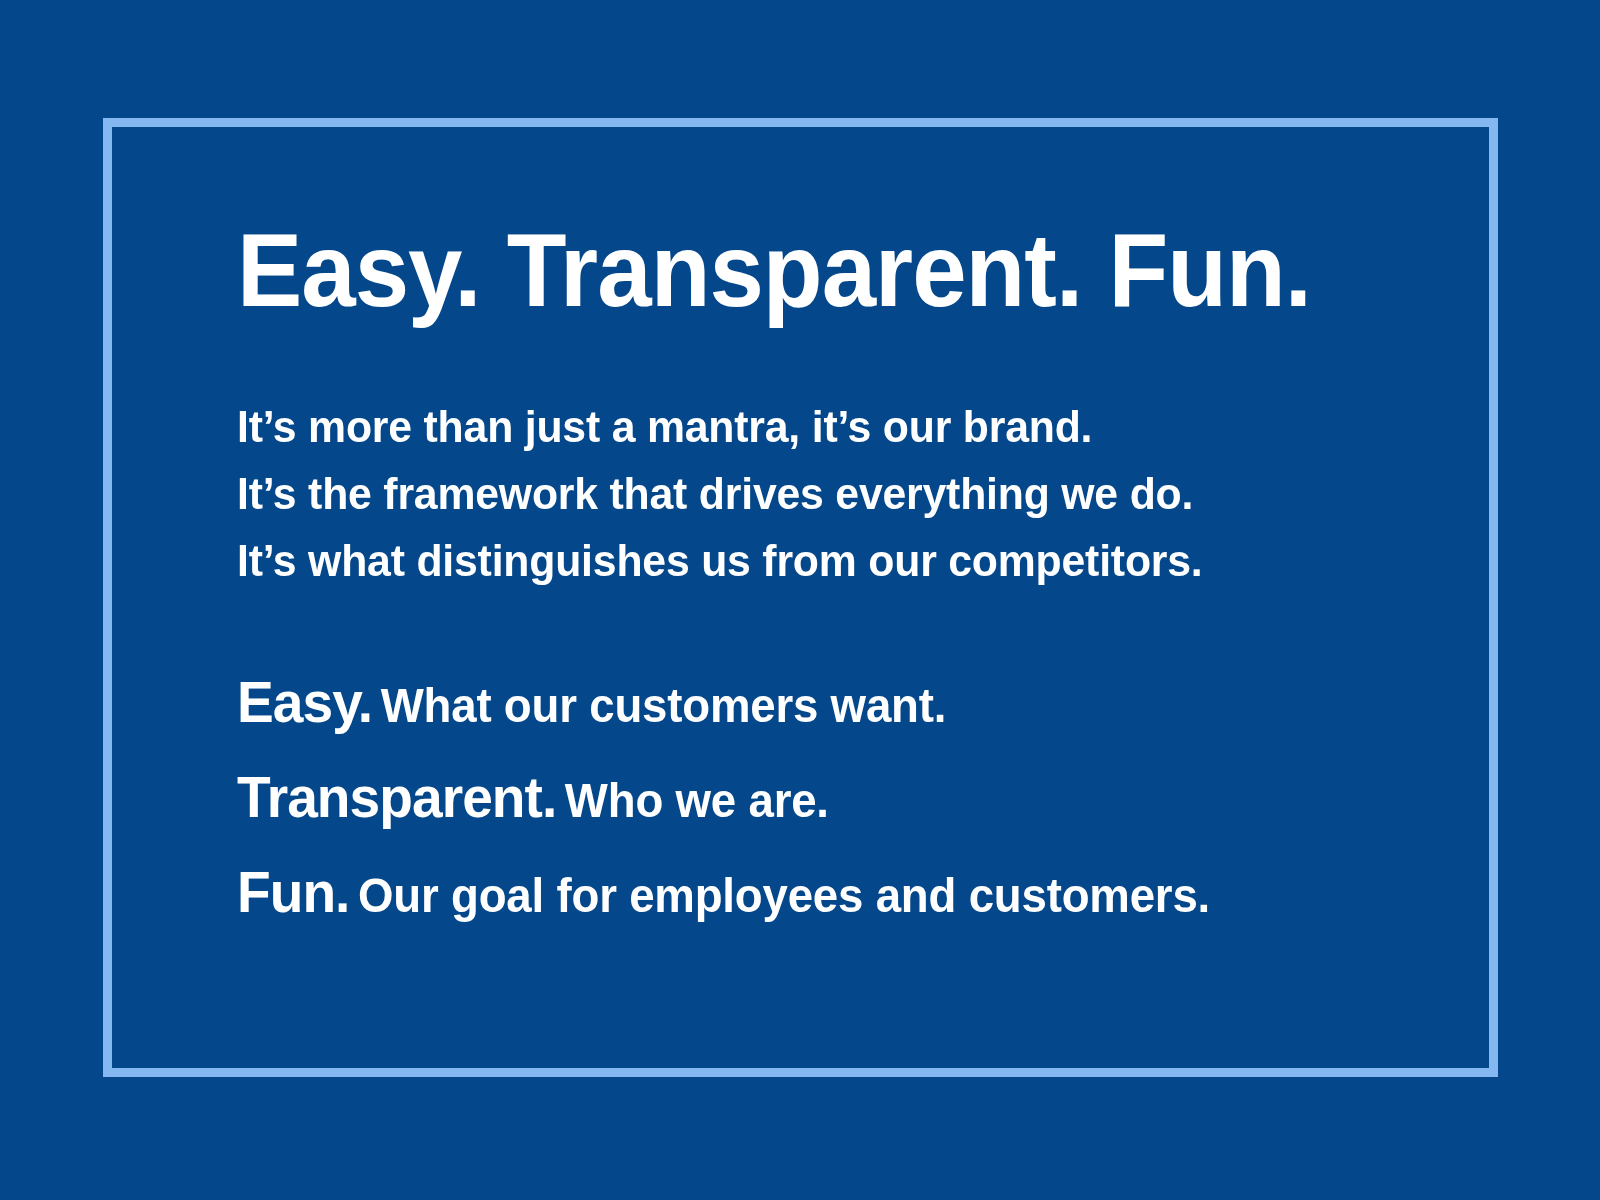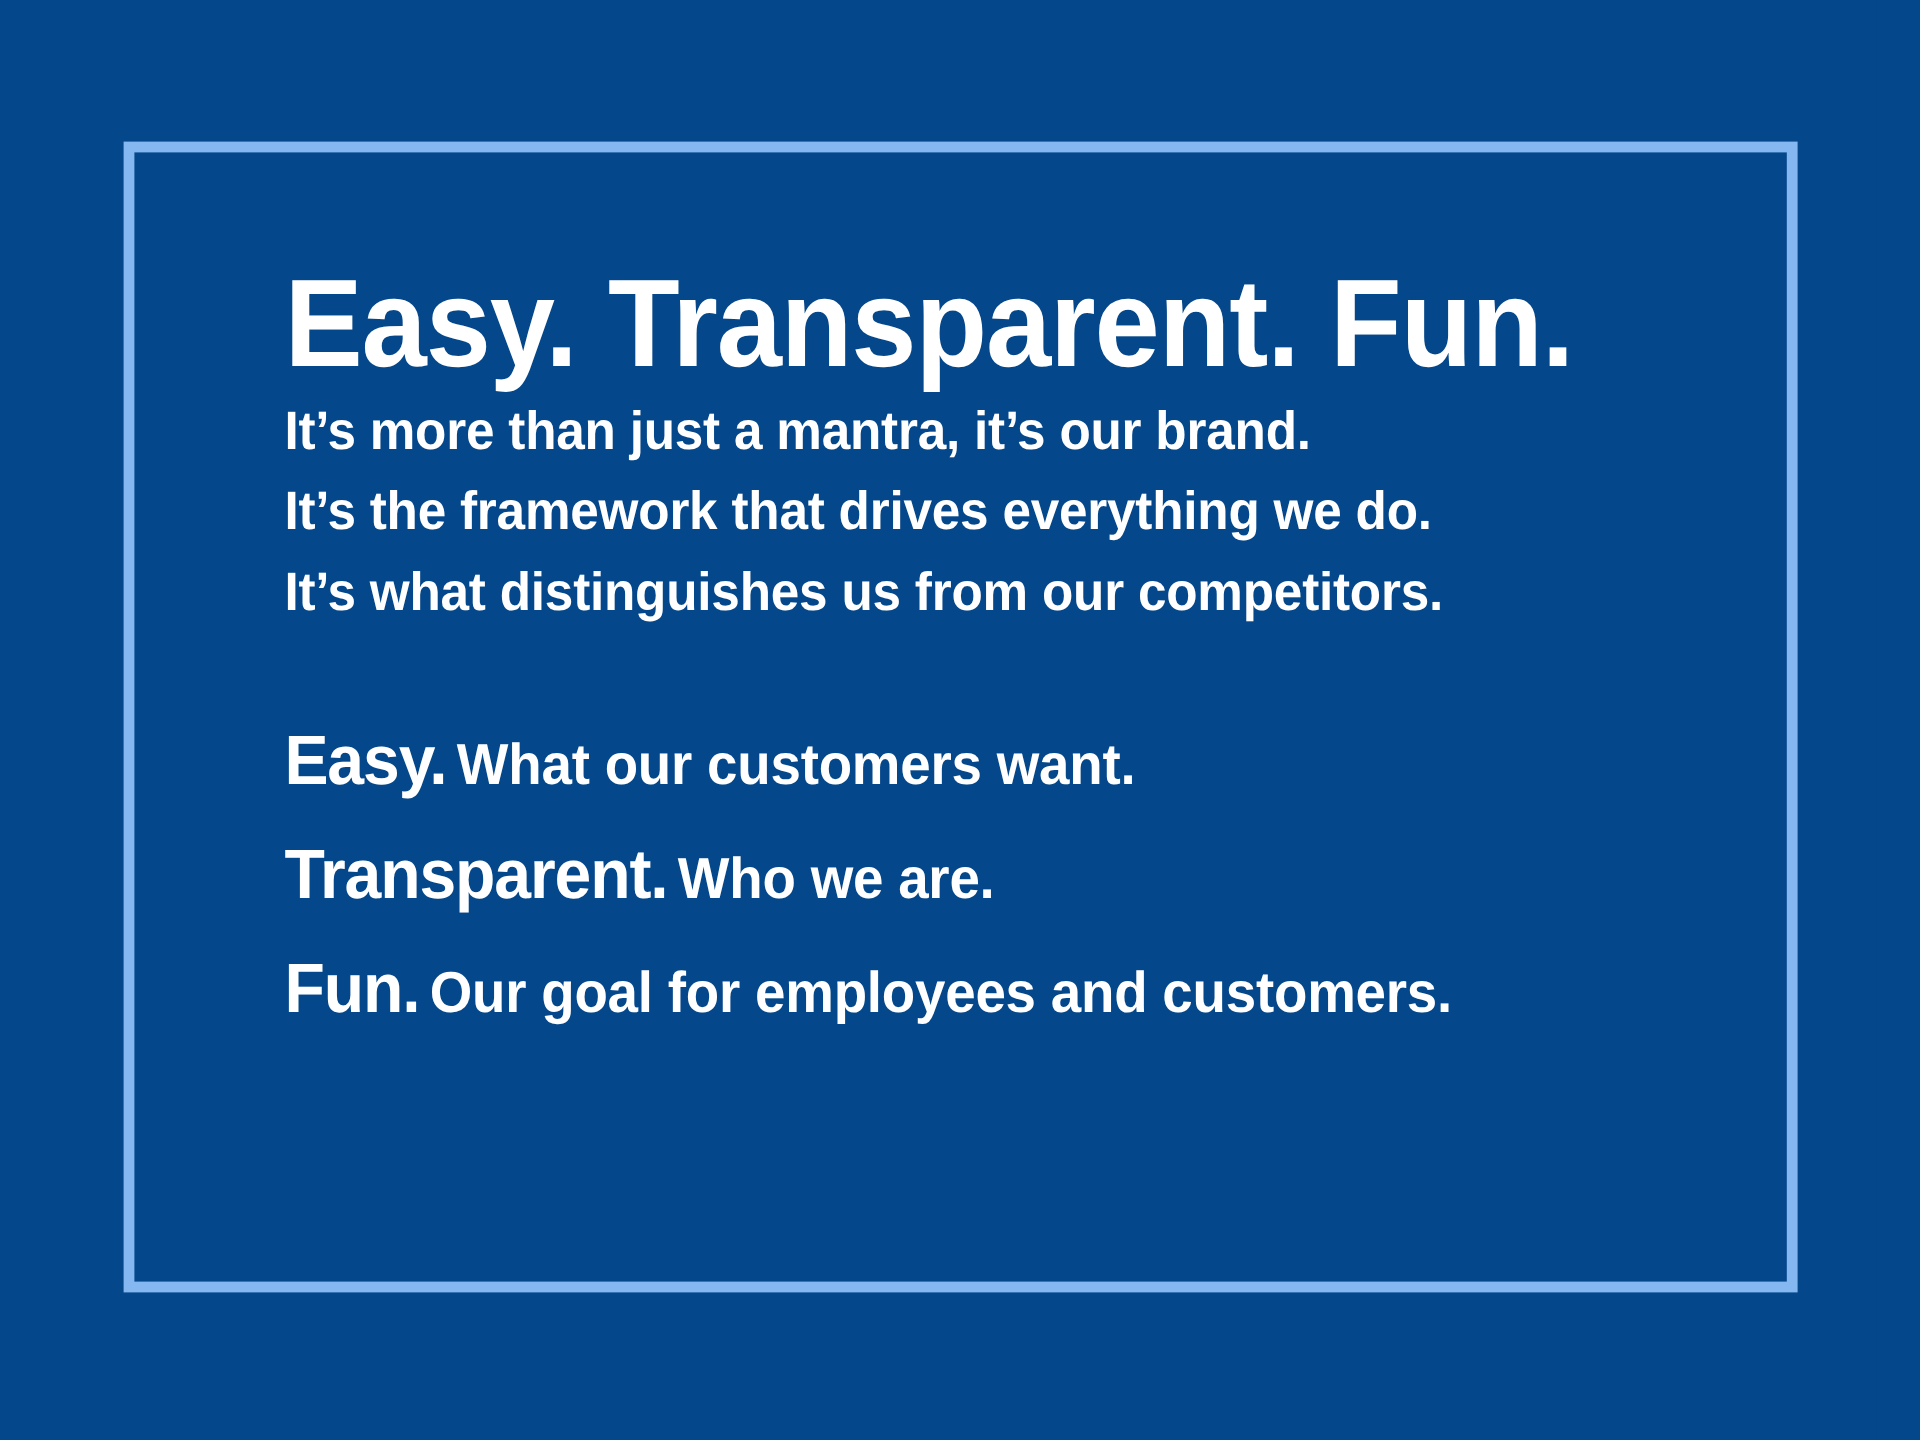--- a/index.html
+++ b/index.html
@@ -49,20 +49,21 @@
     line-height: 1.06;
     letter-spacing: -1px;
     transform: scaleX(0.94);
     transform-origin: left center;
     white-space: nowrap;
     margin: 0 0 0 0;
   }
 
   
   #intro {
+    margin-top: 68px;
   }
   .intro-line {
     color: #FFFFFF;
     font-family: "Liberation Sans", sans-serif;
     font-weight: bold;
     font-size: 45px;
     line-height: 67px;
     letter-spacing: -0.2px;
     transform: scaleX(0.95);
     transform-origin: left center;

